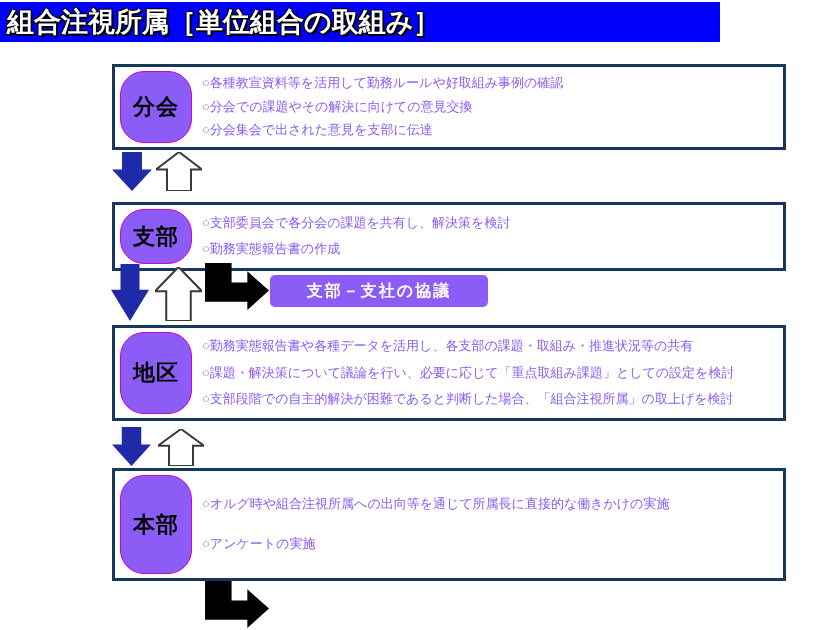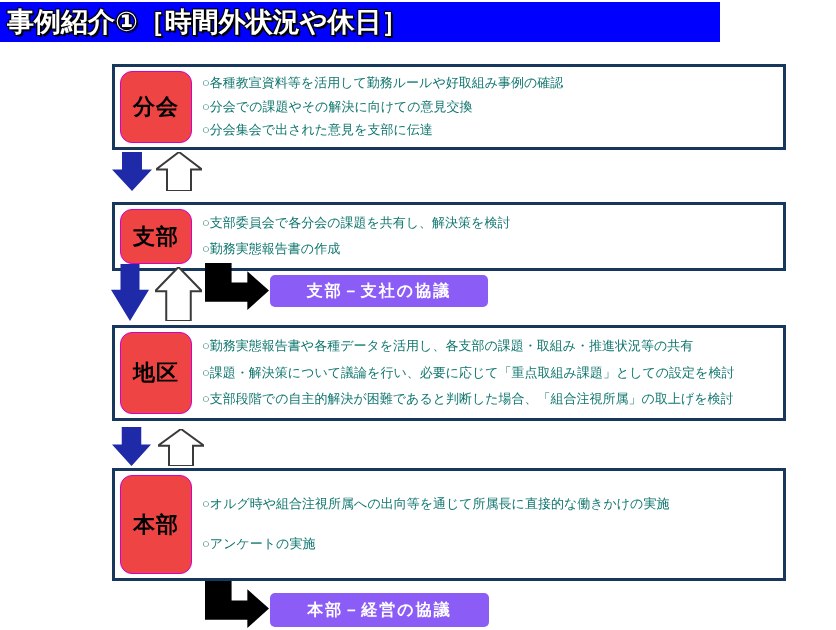--- a/index.html
+++ b/index.html
@@ -18,30 +18,30 @@
   .row-box{
     position:absolute;left:112px;width:674px;background:#fff;
     border:3px solid #17375D;box-sizing:border-box;
     display:flex;align-items:stretch;
   }
   .row1{top:64px;height:86px;}
   .row2{top:193px;height:69px;margin-top:9px;}
   .row3{top:325px;height:96px;}
   .row4{top:468px;height:113px;}
   .level-label{
-    flex:none;width:72px;margin:4px 0 4px 5px;background:#ef4444;border:1px solid #d000d0;
-    border-radius:12px;display:flex;align-items:center;justify-content:center;
+    flex:none;width:72px;margin:4px 0 4px 5px;background:#8b5cf6;border:1px solid #d000d0;
+    border-radius:24px;display:flex;align-items:center;justify-content:center;
     color:#000;font-size:22px;font-weight:bold;letter-spacing:1px;box-sizing:border-box;
   }
   .bullets{
     flex:1;display:flex;flex-direction:column;justify-content:space-evenly;
     padding-left:10px;padding-right:4px;
   }
   .bullet{
-    color:#0f766e;font-size:13px;line-height:1.15;white-space:nowrap;
+    color:#8b5cf6;font-size:13px;line-height:1.15;white-space:nowrap;
   }
   .arrow{position:absolute;}
   .arrow svg{display:block;width:100%;height:100%;}
   .arrA-down{left:112px;top:152px;width:40px;height:39px;}
   .arrA-up  {left:156px;top:152px;width:46px;height:39px;}
   .arrB-down{left:111px;top:264px;width:38px;height:57px;}
   .arrB-up  {left:155px;top:267px;width:47px;height:54px;}
   .elbowB   {left:205px;top:263px;width:64px;height:47px;}
   .arrC-down{left:112px;top:427px;width:39px;height:39px;}
   .arrC-up  {left:158px;top:429px;width:46px;height:37px;}
@@ -53,21 +53,21 @@
   }
   .pillB{left:270px;top:275px;width:218px;height:32px;}
   .pillD{left:270px;top:593px;width:219px;height:34px;}
 </style>
 </head>
 <body>
 
 <div class="canvas">
 
   <div class="title-bar">
-    <span class="title-text">事例紹介①［時間外状況や休日］</span>
+    <span class="title-text">組合注視所属［単位組合の取組み］</span>
   </div>
 
   <div class="row-box row1">
     <div class="level-label">分会</div>
     <div class="bullets">
       <div class="bullet">○各種教宣資料等を活用して勤務ルールや好取組み事例の確認</div>
       <div class="bullet">○分会での課題やその解決に向けての意見交換</div>
       <div class="bullet">○分会集会で出された意見を支部に伝達</div>
     </div>
   </div>
@@ -134,15 +134,14 @@
       <div class="bullet">○オルグ時や組合注視所属への出向等を通じて所属長に直接的な働きかけの実施</div>
       <div class="bullet">○アンケートの実施</div>
     </div>
   </div>
 
   <div class="arrow elbowD">
     <svg viewBox="0 0 65 46" preserveAspectRatio="none">
         <polygon points="0,0 27,0 27,19 43,19 43,8 65,27 43,46 43,38 0,38" fill="#000000"></polygon>
       </svg>
   </div>
-  <div class="callout pillD">本部－経営の協議</div>
 
 </div>
 
 </body></html>

